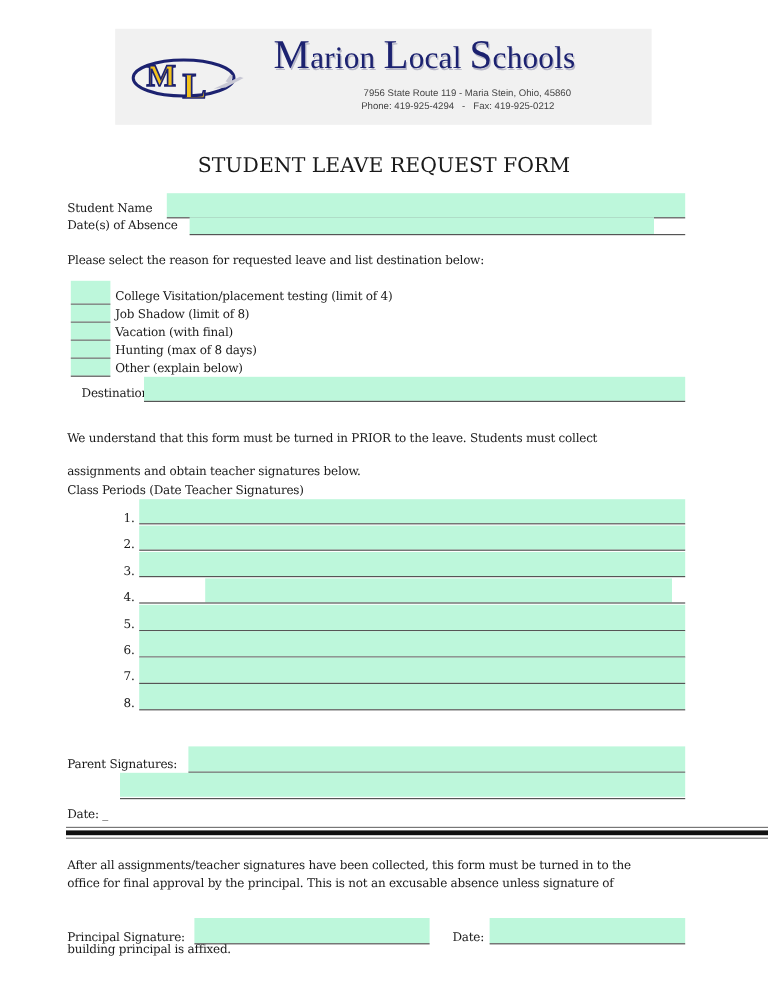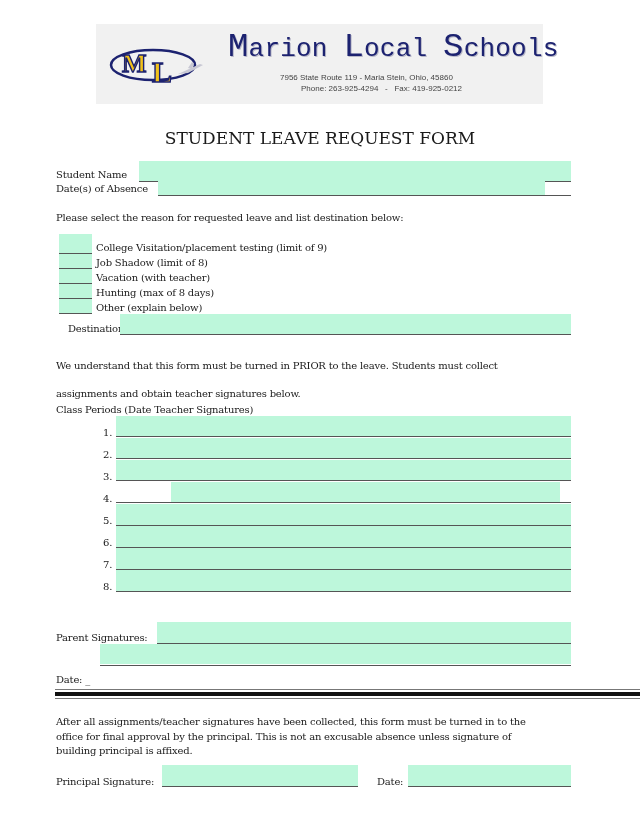--- a/index.html
+++ b/index.html
@@ -8,27 +8,27 @@
       font-family: "DejaVu Serif", "Liberation Serif", serif;
       color: #1a1a1a;
     }
     .abs { position: absolute; }
     .txt { font-size: 10px; line-height: 15px; white-space: nowrap; letter-spacing: -0.2px; }
 
     
     #banner { left: 96px; top: 24px; width: 447px; height: 80px; background: #f1f1f1; }
     #logo { left: 108px; top: 38px; width: 100px; height: 50px; }
     #school-name {
-      left: 228px; top: 30px; font-family: Liberation Mono, monospace;
+      left: 228px; top: 30px; font-family: Liberation Serif, serif;
       color: #1c2270; font-size: 26px; line-height: 34px; letter-spacing: 0.2px;
       text-shadow: 1px 1px 0 #b8b8c8;
     }
     #school-name .cap { font-size: 34px; }
     .addr { font-family: "Liberation Sans", sans-serif; font-size: 8px; color: #444; white-space: nowrap; }
-    #addr1 { left: 280px; top: 73px; }
+    #addr1 { left: 303px; top: 73px; }
     #addr2 { left: 301px; top: 84px; }
 
     #form-title { left: 0; width: 640px; text-align: center; top: 128px; font-size: 17px; letter-spacing: 0; }
 
     
     .field { position: absolute; background: #bdf7db; }
     .uline { position: absolute; height: 1px; background: #555; }
     .field-input {
       position: absolute; border: none; outline: none; background: transparent;
       font-family: "DejaVu Serif", serif; font-size: 11px; padding: 0 2px; box-sizing: border-box;
@@ -42,49 +42,49 @@
 <div id="banner" class="abs"></div>
 <svg id="logo" class="abs" viewBox="0 0 100 50">
   <ellipse cx="45" cy="27" rx="42" ry="15" fill="none" stroke="#1c2270" stroke-width="2.5"></ellipse>
   <text x="14" y="34" font-family="Liberation Serif, serif" font-weight="bold" font-size="26" fill="#f2c21b" stroke="#1c2270" stroke-width="1.4">M</text>
   <text x="44" y="44" font-family="Liberation Serif, serif" font-weight="bold" font-size="30" fill="#f2c21b" stroke="#1c2270" stroke-width="1.4">L</text>
   <path d="M70 36 L92 26 L95 27 L80 35 Z" fill="#c8c8d4"></path>
   <path d="M80 30 L84 24 L86 25 L84 31 Z" fill="#c8c8d4"></path>
 </svg>
 <div id="school-name" class="abs"><span class="cap">M</span><span>arion </span><span class="cap">L</span><span>ocal </span><span class="cap">S</span><span>chools</span></div>
 <div id="addr1" class="abs addr">7956 State Route 119 - Maria Stein, Ohio, 45860</div>
-<div id="addr2" class="abs addr" style="white-space:pre">Phone: 263-925-4294   -   Fax: 419-925-0212</div>
+<div id="addr2" class="abs addr" style="white-space:pre">Phone: 419-925-4294   -   Fax: 419-925-0212</div>
 
 <div id="form-title" class="abs">STUDENT LEAVE REQUEST FORM</div>
 
 <div class="abs txt" style="left:56px;top:167px">Student Name</div>
 <div class="field" style="left:139px;top:161px;width:432px;height:20px">
   <input class="field-input" style="left: 0px; top: 0px; width: 432px; height: 20px;" value="">
 </div>
 <div class="uline" style="left:139px;top:181px;width:432px"></div>
 
 <div class="abs txt" style="left:56px;top:181px">Date(s) of Absence</div>
 <div class="field" style="left:158px;top:181px;width:387px;height:14px">
   <input class="field-input" style="left: 0px; top: 0px; width: 387px; height: 14px;" value="">
 </div>
 <div class="uline" style="left:158px;top:195px;width:413px"></div>
 
 <div class="abs txt" style="left:56px;top:210px">Please select the reason for requested leave and list destination below:</div>
 
 <div class="field" style="left:59px;top:234px;width:33px;height:19px"></div>
 <div class="uline" style="left:59px;top:253px;width:33px"></div>
-<div class="abs txt" style="left:96px;top:240px">College Visitation/placement testing (limit of 9)</div>
+<div class="abs txt" style="left:96px;top:240px">College Visitation/placement testing (limit of 4)</div>
 
 <div class="field" style="left:59px;top:254px;width:33px;height:14px"></div>
 <div class="uline" style="left:59px;top:268px;width:33px"></div>
 <div class="abs txt" style="left:96px;top:255px">Job Shadow (limit of 8)</div>
 
 <div class="field" style="left:59px;top:269px;width:33px;height:14px"></div>
 <div class="uline" style="left:59px;top:283px;width:33px"></div>
-<div class="abs txt" style="left:96px;top:270px">Vacation (with teacher)</div>
+<div class="abs txt" style="left:96px;top:270px">Vacation (with final)</div>
 
 <div class="field" style="left:59px;top:284px;width:33px;height:14px"></div>
 <div class="uline" style="left:59px;top:298px;width:33px"></div>
 <div class="abs txt" style="left:96px;top:285px">Hunting (max of 8 days)</div>
 
 <div class="field" style="left:59px;top:299px;width:33px;height:14px"></div>
 <div class="uline" style="left:59px;top:313px;width:33px"></div>
 <div class="abs txt" style="left:96px;top:300px">Other (explain below)</div>
 
 <div class="abs txt" style="left:68px;top:321px">Destination</div>
@@ -159,21 +159,21 @@
     <input class="field-input" style="left: 0px; top: 0px; width: 471px; height: 20px;" value="">
   </div>
 <div class="uline" style="left:100px;top:665px;width:471px"></div>
 
 <div class="sep" style="top:689px;height:1px;background:#777"></div>
 <div class="sep" style="top:692px;height:4px"></div>
 <div class="sep" style="top:698px;height:1px;background:#777"></div>
 
 <div class="abs txt" style="left:56px;top:714px">After all assignments/teacher signatures have been collected, this form must be turned in to the</div>
 <div class="abs txt" style="left:56px;top:729px">office for final approval by the principal.  This is not an excusable absence unless signature of</div>
-<div class="abs txt" style="left:56px;top:743px">building principal is affixed.</div>
+<div class="abs txt" style="left:56px;top:784px">building principal is affixed.</div>
 
 <div class="abs txt" style="left:56px;top:774px">Principal Signature:</div>
 <div class="field" style="left:162px;top:765px;width:196px;height:21px">
     <input class="field-input" style="left: 0px; top: 0px; width: 196px; height: 21px;" value="">
   </div>
 <div class="uline" style="left:162px;top:786px;width:196px"></div>
 
 <div class="abs txt" style="left:377px;top:774px">Date:</div>
 <div class="field" style="left:408px;top:765px;width:163px;height:21px">
     <input class="field-input" style="left: 0px; top: 0px; width: 163px; height: 21px;" value="">

